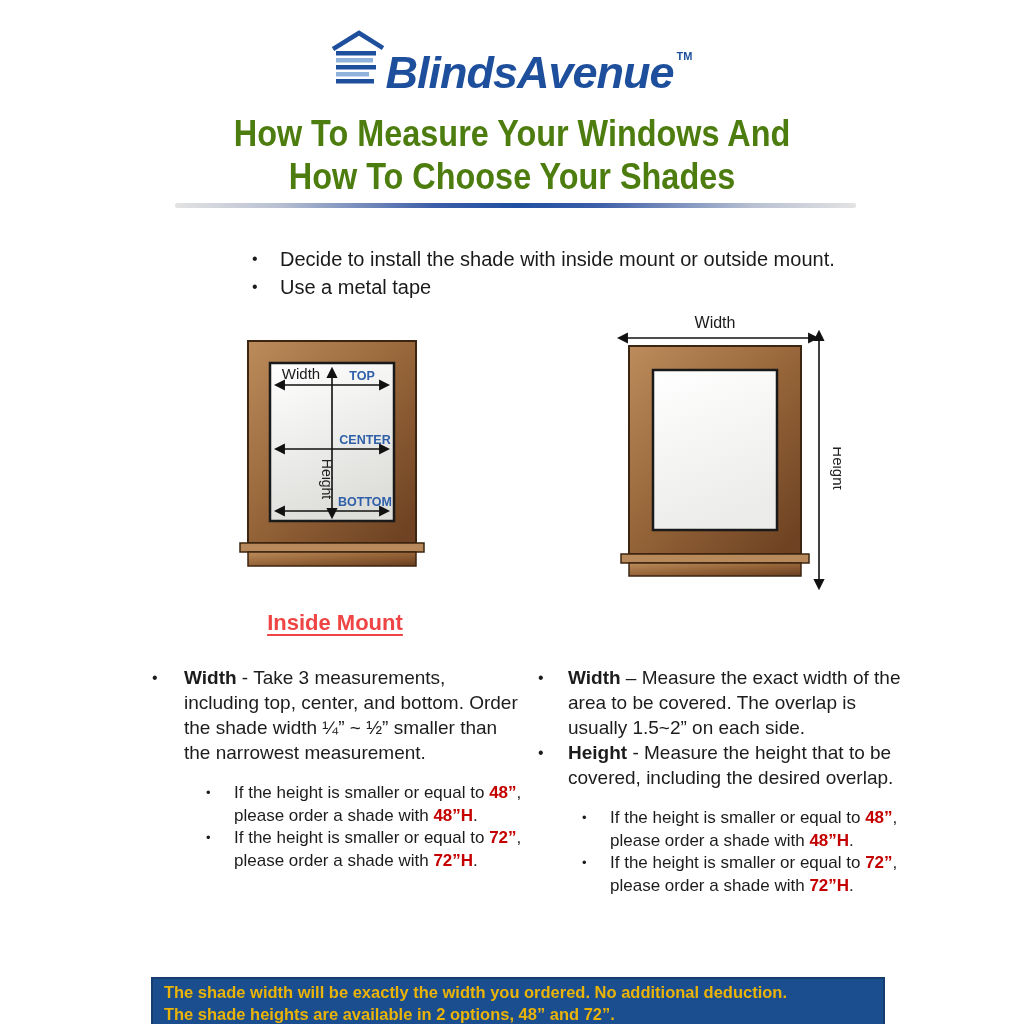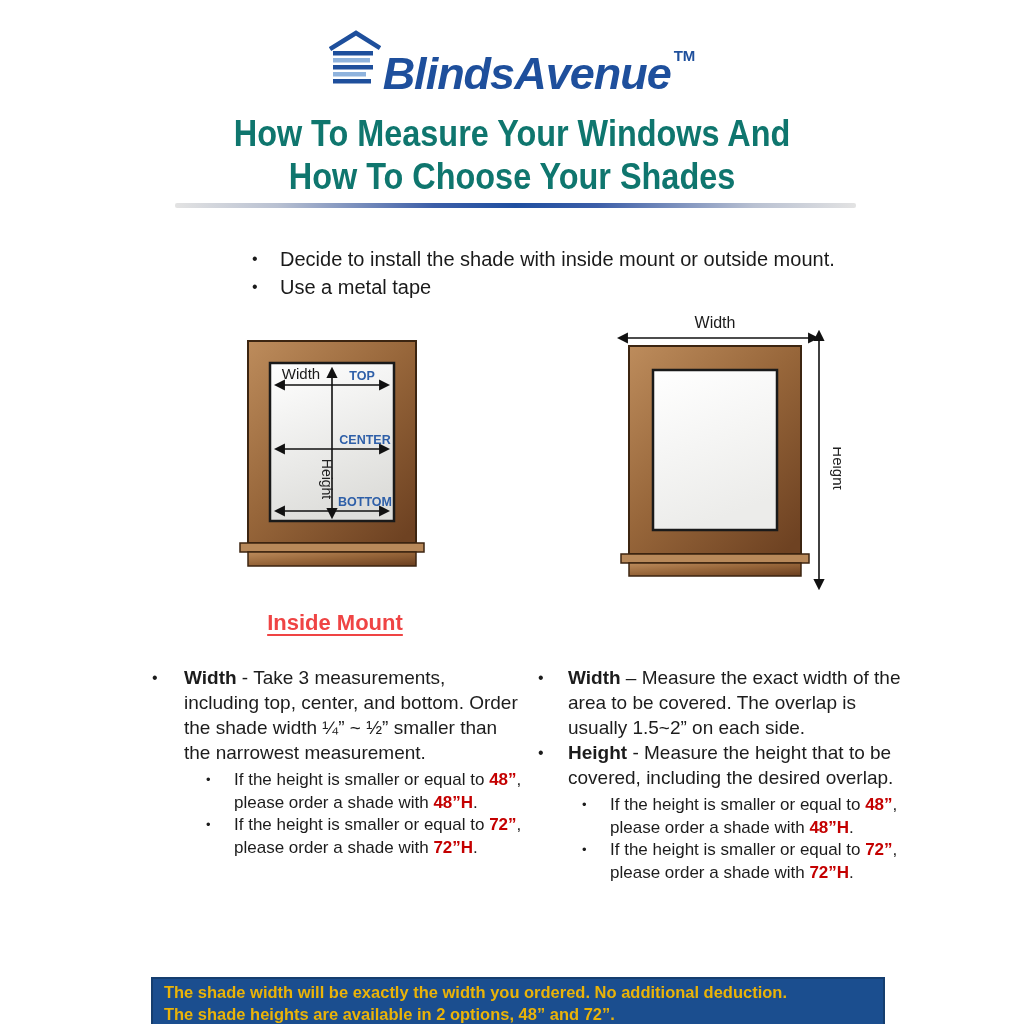--- a/index.html
+++ b/index.html
@@ -3,24 +3,24 @@
 <meta charset="utf-8">
 <style>
   * { margin:0; padding:0; box-sizing:border-box; }
   html,body { width:1024px; height:1024px; background:#fff; font-family:"Liberation Sans", sans-serif; color:#1f1f1f; }
   .canvas { position:relative; width:1024px; height:1024px; background:#ffffff; overflow:hidden; }
 
   
   .logo { position:absolute; top:28px; left:0; width:100%; display:flex; justify-content:center; align-items:flex-start; }
   .logo-icon { width:52px; height:56px; margin-right:2px; margin-top:2px; }
   .logo-text { font-size:45px; font-weight:bold; font-style:italic; color:#1e4f9c; letter-spacing:-1px; line-height:56px; }
-  .logo-tm { font-size:15px; font-weight:bold; font-style:normal; color:#1e4f9c; vertical-align:28px; letter-spacing:0; margin-left:3px; }
+  .logo-tm { font-size:11px; font-weight:bold; font-style:normal; color:#1e4f9c; vertical-align:28px; letter-spacing:0; margin-left:3px; }
 
   
-  .title { position:absolute; top:112px; left:0; width:100%; text-align:center; font-weight:bold; color:#0f766e; }
+  .title { position:absolute; top:112px; left:0; width:100%; text-align:center; font-weight:bold; color:#4d7c0f; }
   .title-line { font-size:36px; line-height:43px; transform:scaleX(0.9); transform-origin:50% 50%; letter-spacing:0px; }
   .rule { position:absolute; top:203px; left:175px; width:681px; height:5px;
           background:linear-gradient(to right,#e3e3e3 0%,#b9c1d2 15%,#3c5ea8 38%,#1f4fa0 50%,#3c5ea8 62%,#b9c1d2 85%,#e3e3e3 100%);
           border-radius:2px; }
 
   
   .intro { position:absolute; top:245px; left:248px; width:680px; font-size:20px; line-height:28px; color:#1a1a1a; }
   .intro-row { display:grid; grid-template-columns:32px 1fr; }
   .b-glyph { text-align:left; padding-left:4px; font-size:16px; }
   .b-glyph::before { content:"•"; }
@@ -36,21 +36,21 @@
   .mount-head.left { left:150px; width:370px; }
   .mount-head.right { left:530px; width:370px; }
 
   
   .col { position:absolute; top:665px; font-size:19px; line-height:25px; color:#1c1c1c; }
   .col.left  { left:148px; width:376px; }
   .col.right { left:528px; width:392px; }
   .main-row { display:grid; grid-template-columns:36px 1fr; }
   .col.right .main-row { grid-template-columns:34px 1fr; padding-left:6px; }
   .term { font-weight:bold; }
-  .subs { margin-left:56px; margin-top:4px; font-size:17px; line-height:22.5px; }
+  .subs { margin-left:56px; margin-top:17px; font-size:17px; line-height:22.5px; }
   .col.right .subs { margin-left:52px; }
   .sub-row { display:grid; grid-template-columns:30px 1fr; }
   .sub-row .b-glyph { font-size:13px; padding-left:2px; line-height:22px; }
   .red { color:#c40000; font-weight:bold; }
 
   
   .footer { position:absolute; top:941px; left:151px; width:734px; height:52px;
             background:#1b4e8f; border:2px solid #153e6f; box-shadow:0 3px 0 #c9d5e8;
             color:#eab308; font-weight:bold; text-align:left; font-size:17px; line-height:22px; padding-top:3px;margin-top:36px; }
   .footer .fline { transform:scaleX(0.97); transform-origin:50% 50%; }

